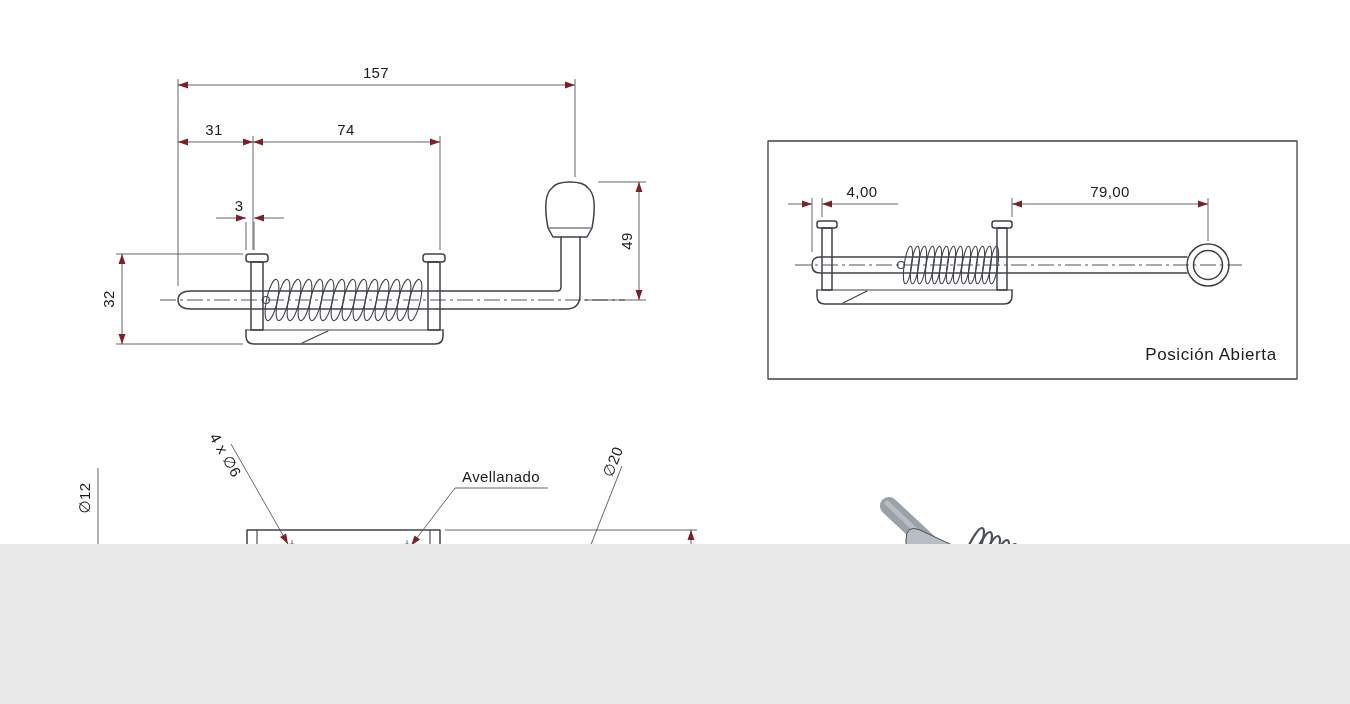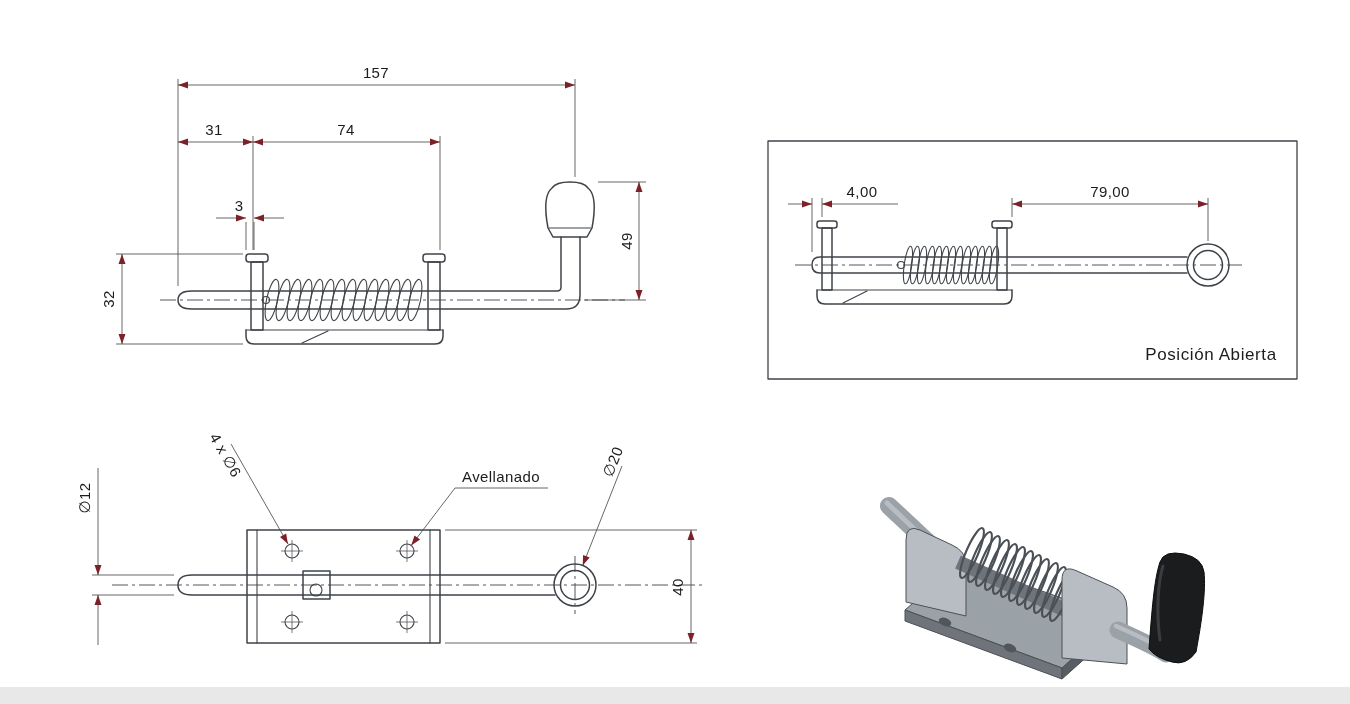--- a/index.html
+++ b/index.html
@@ -1,16 +1,16 @@
 <!DOCTYPE html>
 <html style="--paper: #ffffff; --geometry: #3f4348; --dimension: #4c4c4c; --arrow: #7c2128; --text: #1c1c1c; --metal: #9aa1a7; --metal_light: #b7bdc2; --metal_dark: #6e747a; --metal_edge: #4b5156; --knob: #1b1c1e;"><head>
 <meta charset="utf-8">
 <style>
   html,body{margin:0;padding:0;background:#e8e8e8;}
-  .page{width:1350px;height:687px;background:var(--paper,#ffffff);position:relative;overflow:hidden;
+  .page{width:1350px;height:544px;background:var(--paper,#ffffff);position:relative;overflow:hidden;
         font-family:"Liberation Sans","DejaVu Sans",sans-serif;}
   svg{position:absolute;left:0;top:0;}
   .geo{fill:none;stroke:var(--geometry,#3f4348);stroke-width:1.5;stroke-linecap:round;stroke-linejoin:round;}
   .geo2{fill:none;stroke:var(--geometry,#3f4348);stroke-width:1.1;stroke-linecap:round;stroke-linejoin:round;}
   .cl{fill:none;stroke:var(--geometry,#3f4348);stroke-width:0.9;stroke-dasharray:16 4 3 4;}
   .dim{fill:none;stroke:var(--dimension,#4c4c4c);stroke-width:0.85;}
   .arr{fill:var(--arrow,#7c2128);stroke:none;}
   .dtext{fill:var(--text,#1c1c1c);font-size:15px;letter-spacing:0.4px;}
   .cap{font-size:17px;letter-spacing:0.6px;}
   .holec{fill:none;stroke:var(--geometry,#3f4348);stroke-width:0.7;}

